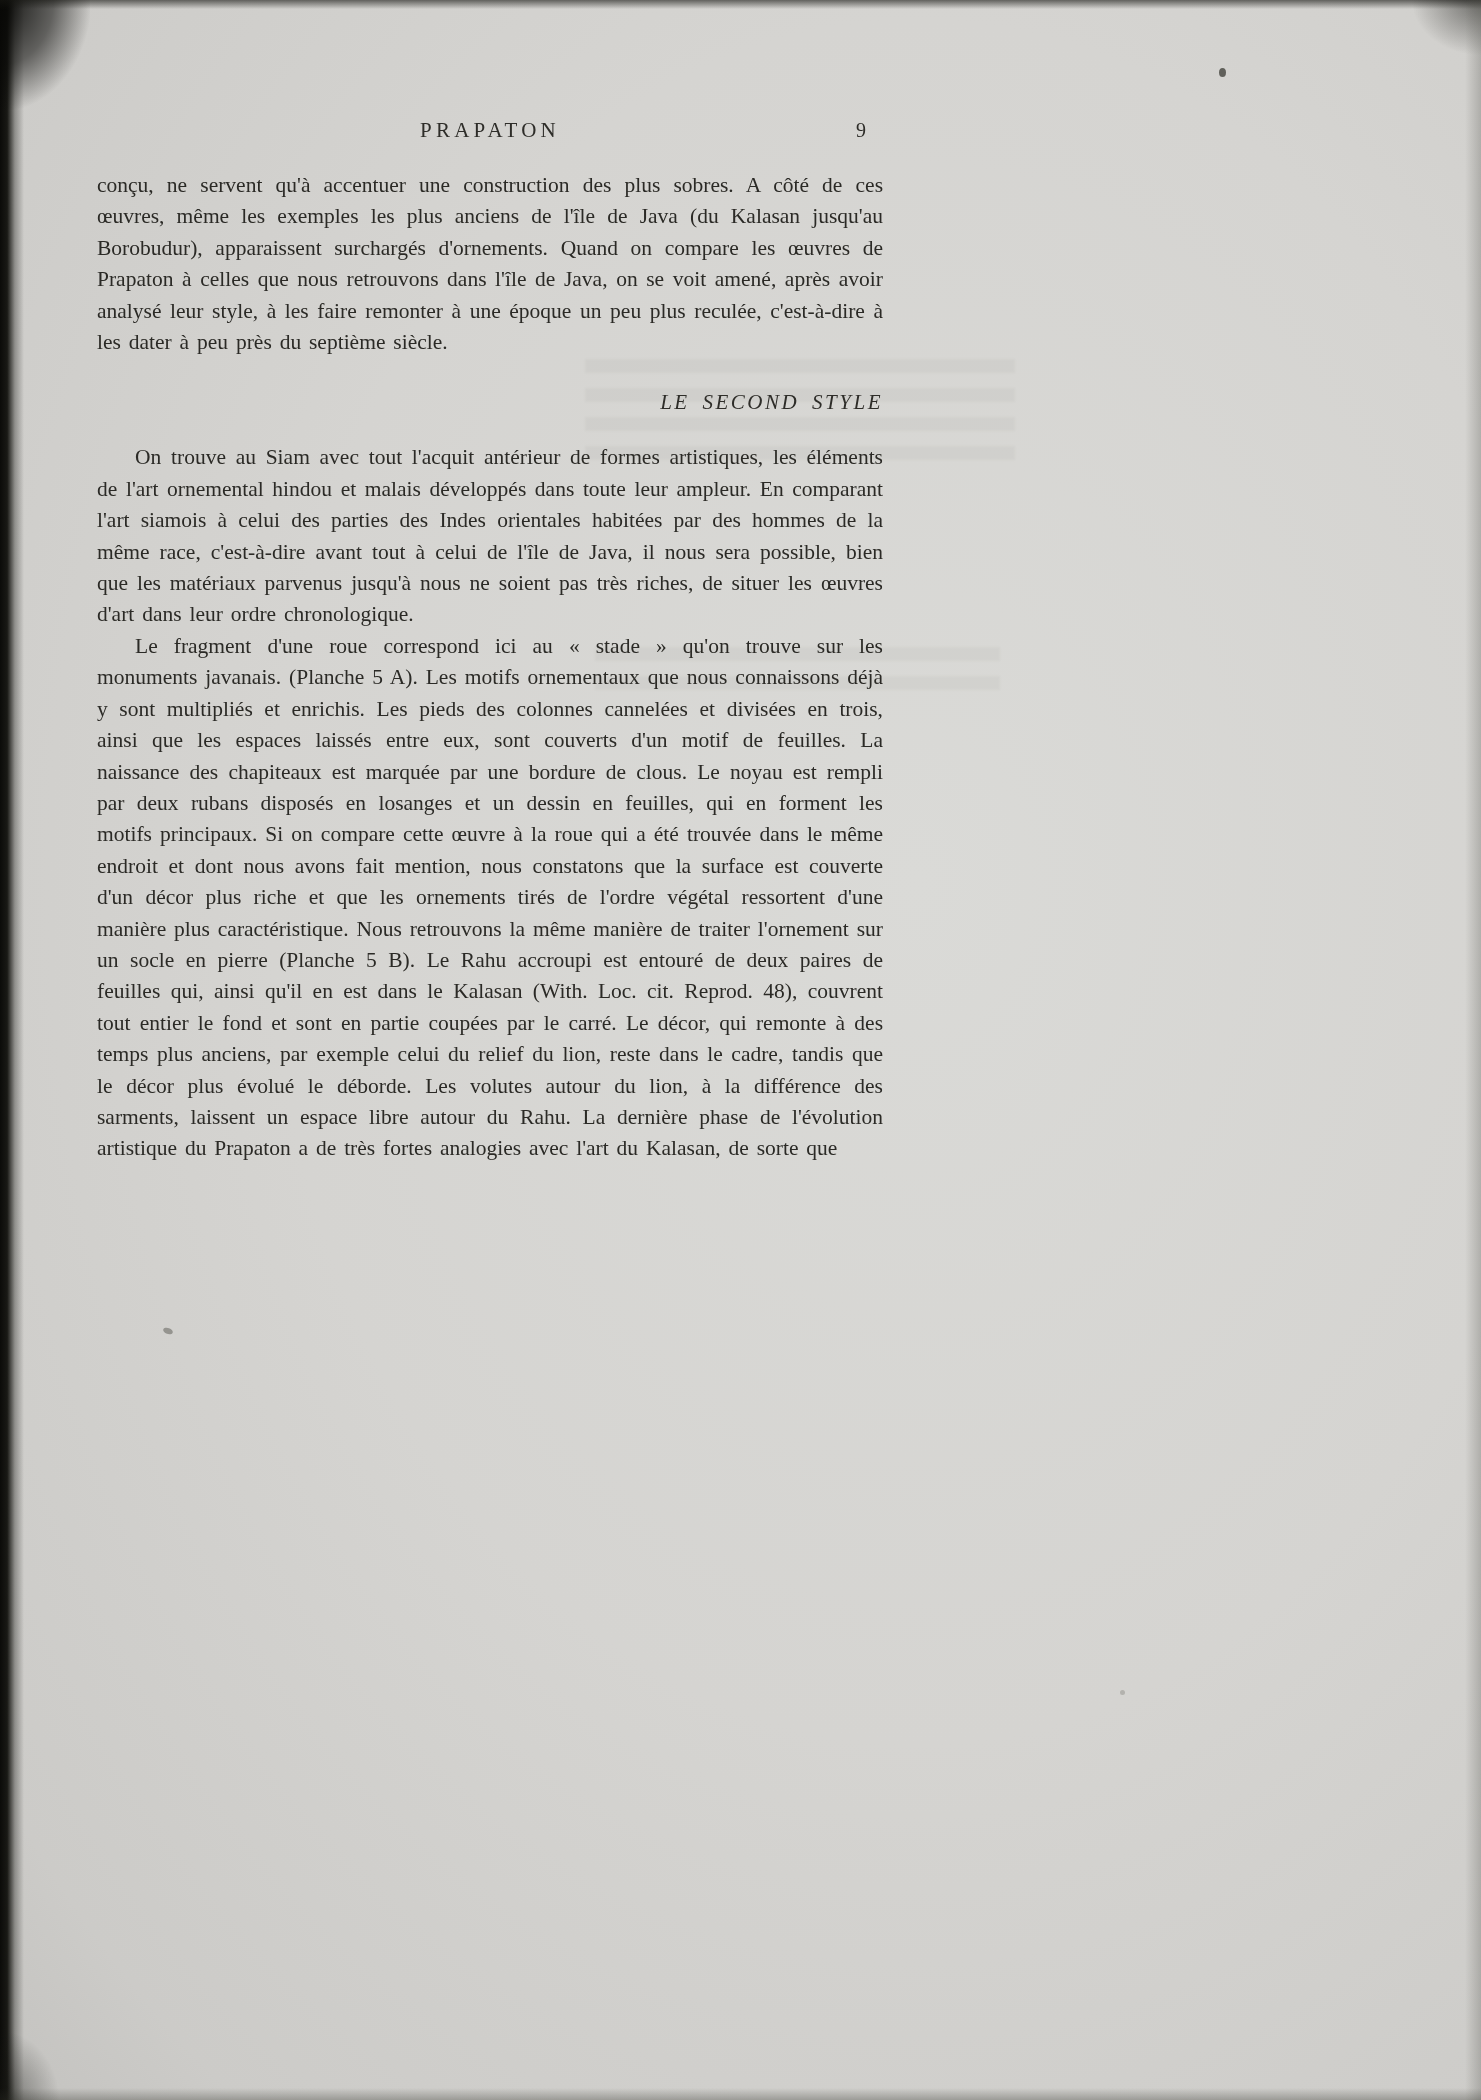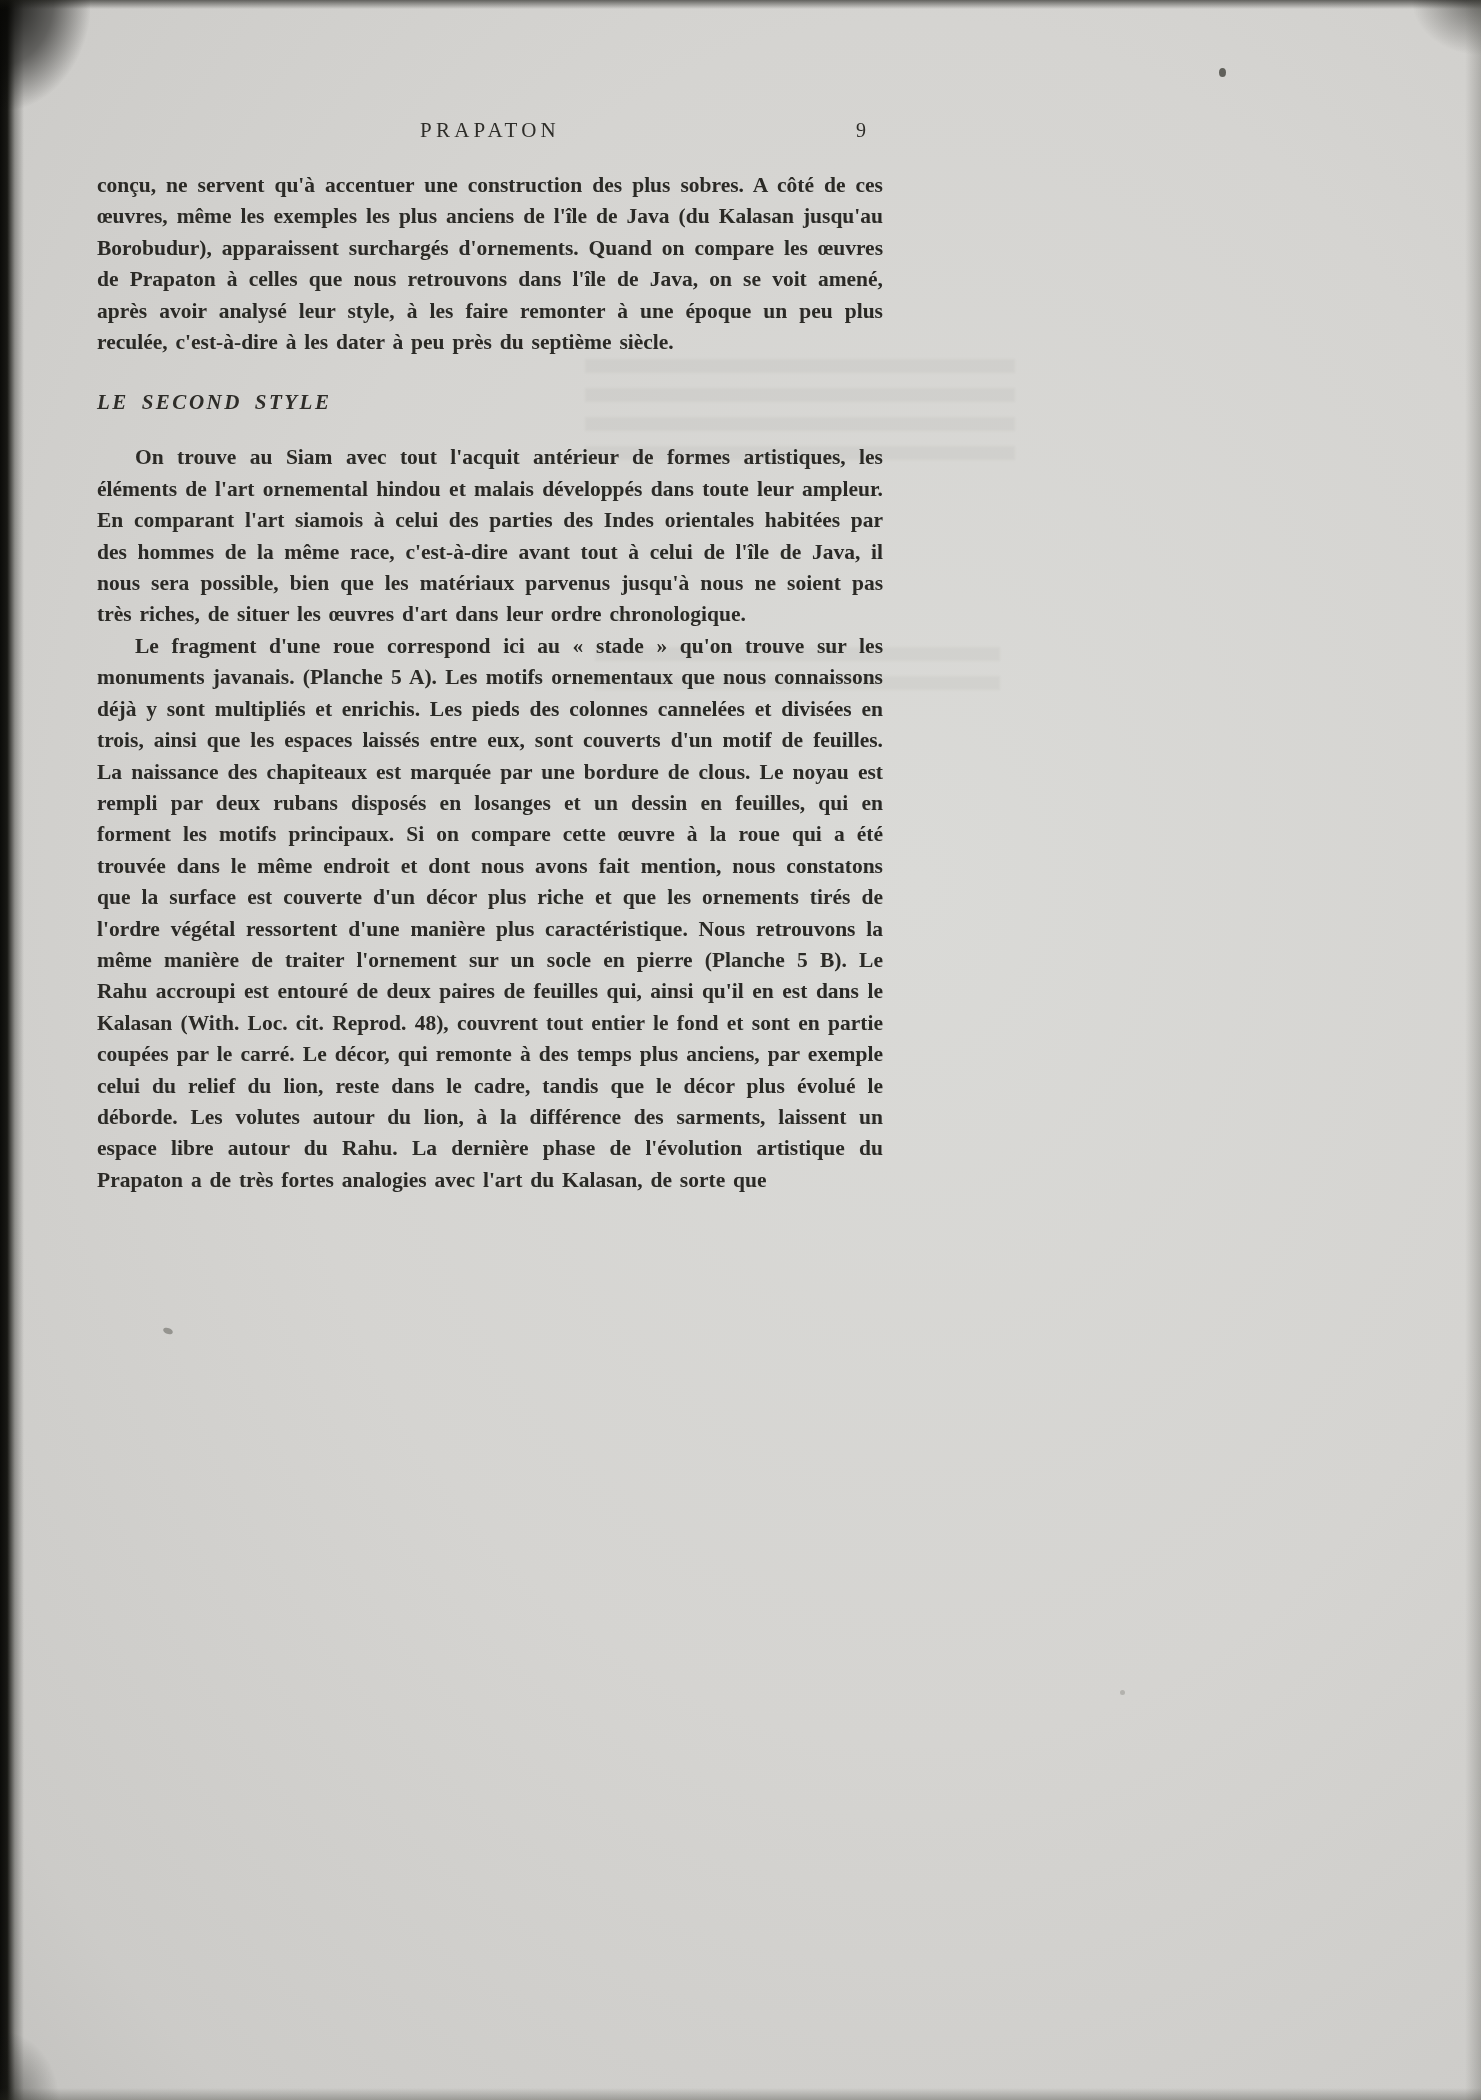--- a/index.html
+++ b/index.html
@@ -96,29 +96,28 @@
     color: #2e2d29;
   }
   p.body-text {
     margin: 0;
     font-size: 21.5px;
     line-height: 31.4px;
     text-align: justify;
     word-spacing: 2.5px;
     text-indent: 38px;
     color: #2b2a26;
-    font-weight: bold;
   }
   p.body-text.no-indent { text-indent: 0; }
   h2.section-heading {
     margin: 32px 0 27px 0;
     font-size: 21px;
-    font-weight: bold;
+    font-weight: normal;
     font-style: italic;
-    text-align: left;
+    text-align: right;
     letter-spacing: .12em;
     word-spacing: 5px;
     color: #2e2d29;
   }
 </style>
 </head>
 <body>
 
 <div class="scan">
 

